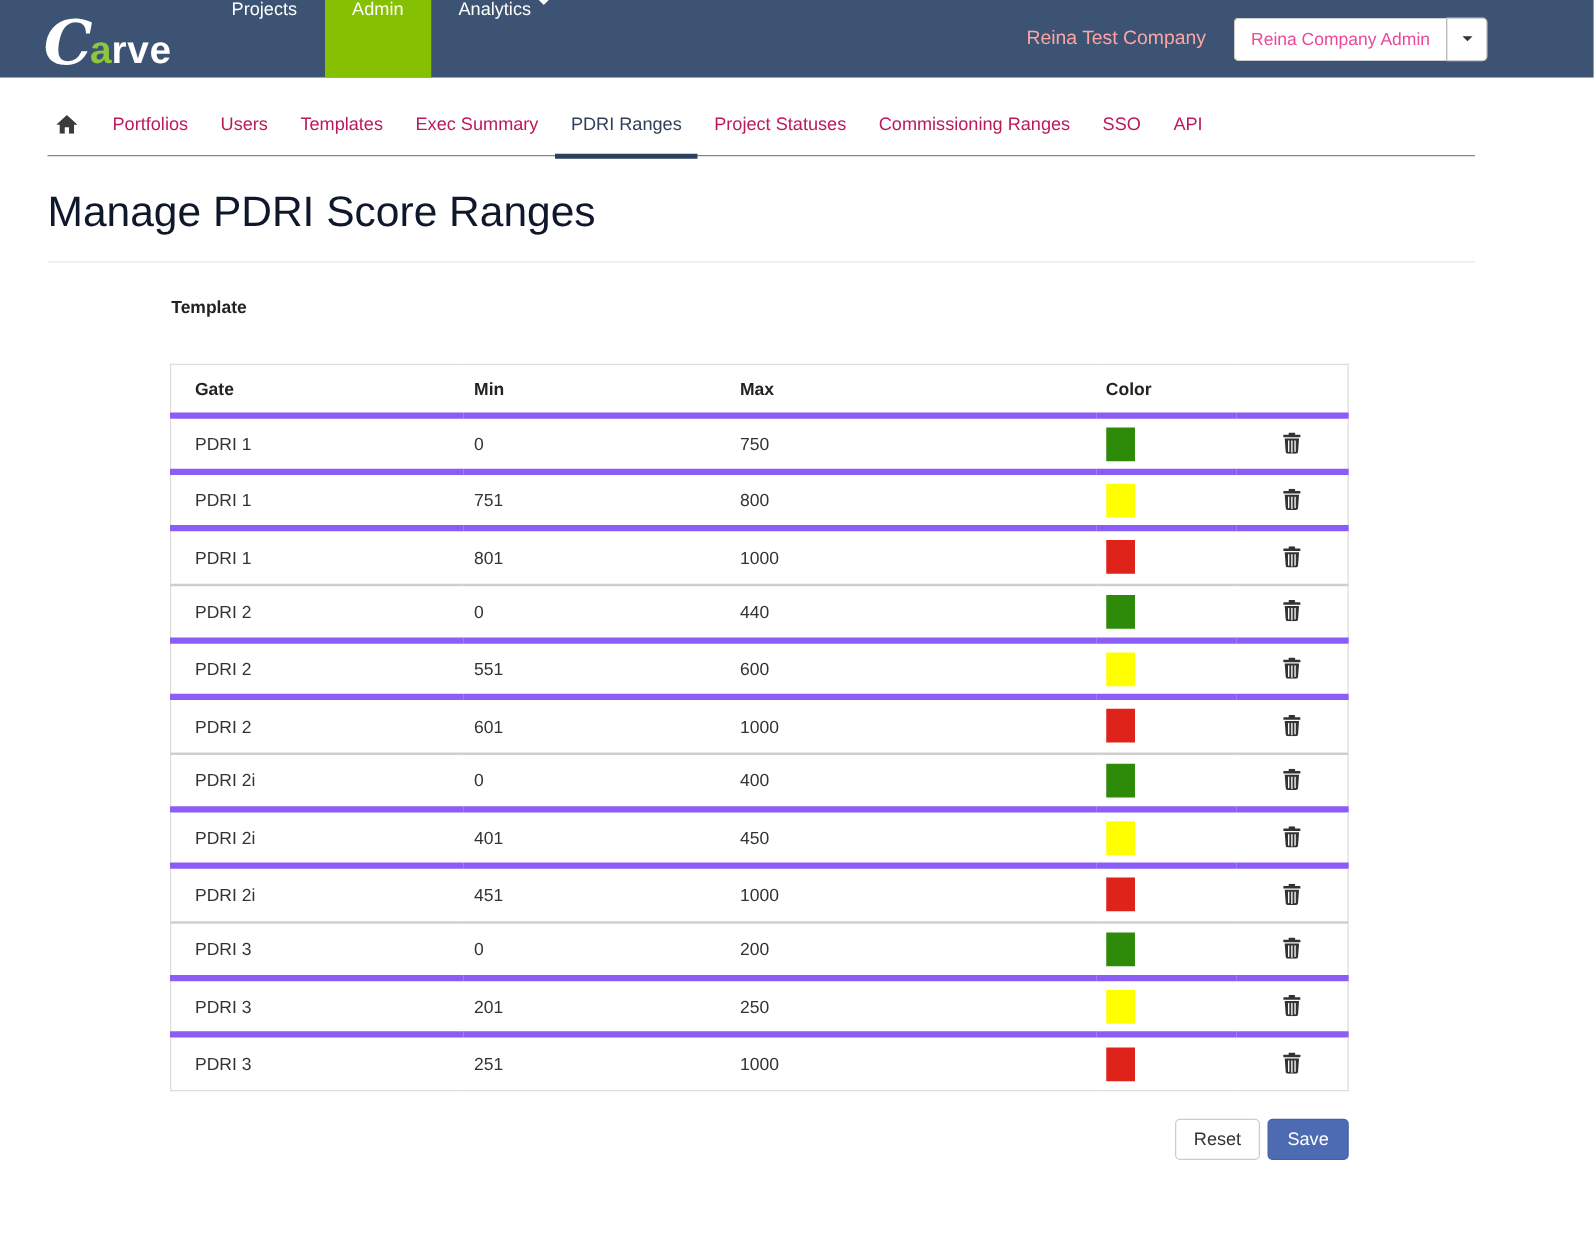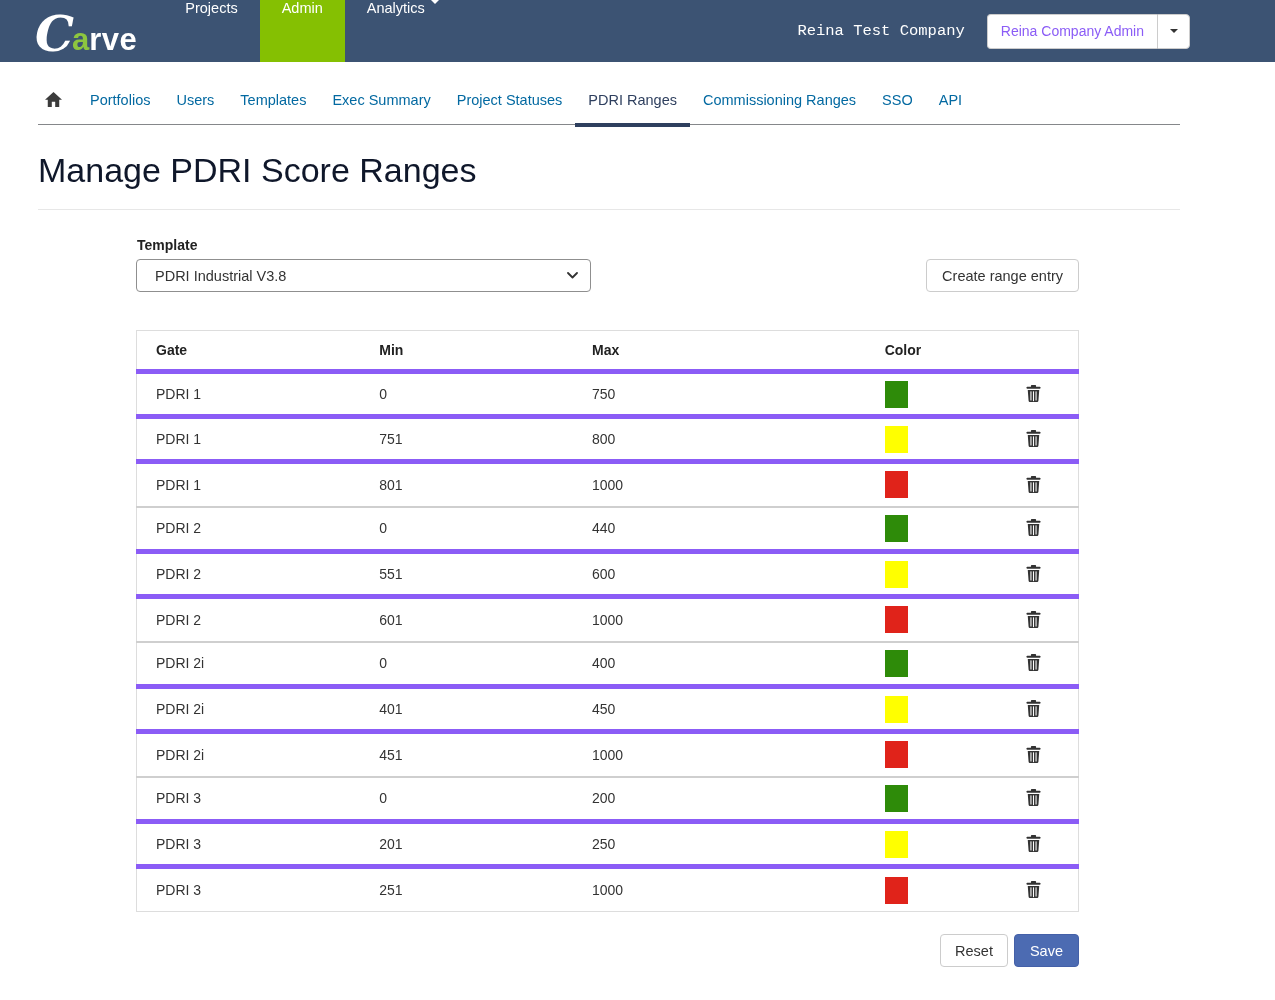--- a/index.html
+++ b/index.html
@@ -13,29 +13,29 @@
   .navbar { background:#3c5373; height:62px; display:flex; align-items:stretch; padding-left:35px; padding-right:85px; }
   .brand { display:flex; align-items:flex-end; padding:6px 0 8px; margin-right:26px; cursor:pointer; }
   .brand-c { font-family:"DejaVu Serif", serif; font-style:italic; font-weight:bold; font-size:49px; line-height:0.82; color:#fff; letter-spacing:-2px; }
   .brand-a  { font-weight:bold; font-size:31px; line-height:0.9; color:#8dc63f; }
   .brand-rest { font-weight:bold; font-size:31px; line-height:0.9; color:#fff; letter-spacing:0.5px; }
   .nav-items { display:flex; align-items:stretch; }
   .nav-item { display:flex; align-items:flex-start; padding:0 22px; color:#fff; font-size:14.5px; cursor:pointer; }
   .nav-item.active { background:#85c002; }
   .caret { display:inline-block; width:0; height:0; border-left:4px solid transparent; border-right:4px solid transparent; border-top:4px solid #fff; margin-left:6px; }
   .navbar-right { margin-left:auto; display:flex; align-items:center; gap:22px; }
-  .company-name { color:#ffffff; font-size:15.5px;font-family:Liberation Mono, monospace; }
+  .company-name { color:#fca5a5; font-size:15.5px; }
   .user-split { display:flex; height:35px; }
-  .user-main { background:#fff; border:1px solid #ccc; border-right:none; border-radius:4px 0 0 4px; padding:0 13px; font-size:14px; color:#8b5cf6; display:flex; align-items:center; cursor:pointer; }
+  .user-main { background:#fff; border:1px solid #ccc; border-right:none; border-radius:4px 0 0 4px; padding:0 13px; font-size:14px; color:#ec4899; display:flex; align-items:center; cursor:pointer; }
   .user-caret { background:#fff; border:1px solid #ccc; border-radius:0 4px 4px 0; width:33px; display:flex; align-items:center; justify-content:center; cursor:pointer; }
   .caret-dark { display:inline-block; width:0; height:0; border-left:4px solid transparent; border-right:4px solid transparent; border-top:4px solid #333; }
 
   
   .tabs-bar { margin:13px 95px 0 38px; width:1142px; border-bottom:1px solid #85878a; display:flex; align-items:center; height:50px; }
-  .tab { position:relative; display:flex; align-items:center; height:50px; padding:0 13px; color:#0369a1; font-size:14.5px; cursor:pointer; text-decoration:none; }
+  .tab { position:relative; display:flex; align-items:center; height:50px; padding:0 13px; color:#be185d; font-size:14.5px; cursor:pointer; text-decoration:none; }
   .tab.home { padding:0 15px 0 7px; }
   .tab.active { color:#2e3f5e; }
   .tab.active::after { content:""; position:absolute; left:0; right:0; bottom:-2.5px; height:4px; background:#2e3f5e; }
 
   
   .page-title { margin:26px 0 0 38px; font-size:34px; font-weight:400; color:#0f172a; }
   .title-rule { border:none; border-top:1px solid #e7e7e7; margin:19px 95px 0 38px; width:1142px; }
 
   
   .content { margin-left:136px; width:943px; }
@@ -97,42 +97,33 @@
 <div class="tabs-bar">
   <a class="tab home">
     <svg width="17" height="15" viewBox="0 0 16 14" fill="#3b3b3b">
       <path d="M8 0 L16 7.2 H13.4 V14 H9.6 V9.2 H6.4 V14 H2.6 V7.2 H0 Z"></path>
     </svg>
   </a>
   <a class="tab">Portfolios</a>
   <a class="tab">Users</a>
   <a class="tab">Templates</a>
   <a class="tab">Exec Summary</a>
+  <a class="tab active">PDRI Ranges</a>
   <a class="tab">Project Statuses</a>
-  <a class="tab active">PDRI Ranges</a>
   <a class="tab">Commissioning Ranges</a>
   <a class="tab">SSO</a>
   <a class="tab">API</a>
 </div>
 
 <h1 class="page-title">Manage PDRI Score Ranges</h1>
 <hr class="title-rule">
 
 <div class="content">
 
   <div class="template-label">Template</div>
-  <div class="controls-row">
-    <div class="select-box">
-      <span>PDRI Industrial V3.8</span>
-      <svg class="chev" width="11" height="7" viewBox="0 0 11 7">
-        <polyline points="1,1 5.5,5.5 10,1" fill="none" stroke="#333" stroke-width="1.8" stroke-linecap="round" stroke-linejoin="round"></polyline>
-      </svg>
-    </div>
-    <button class="create-btn">Create range entry</button>
-  </div>
 
   <table class="ranges">
     <colgroup>
         <col style="width:235px">
         <col style="width:213px">
         <col style="width:293px">
         <col style="width:112px">
         <col style="width:90px">
       </colgroup>
     <thead>

